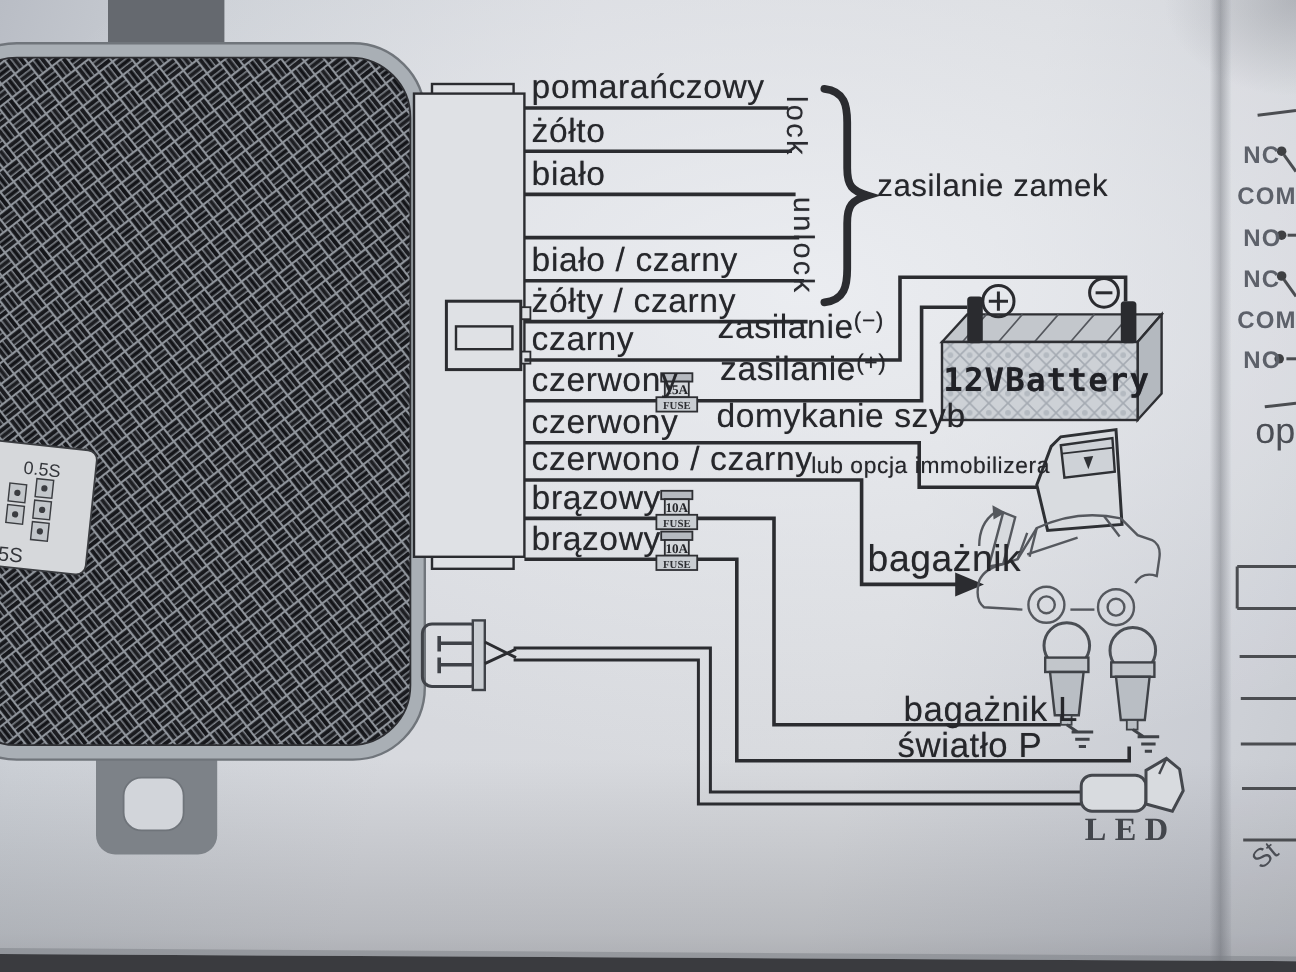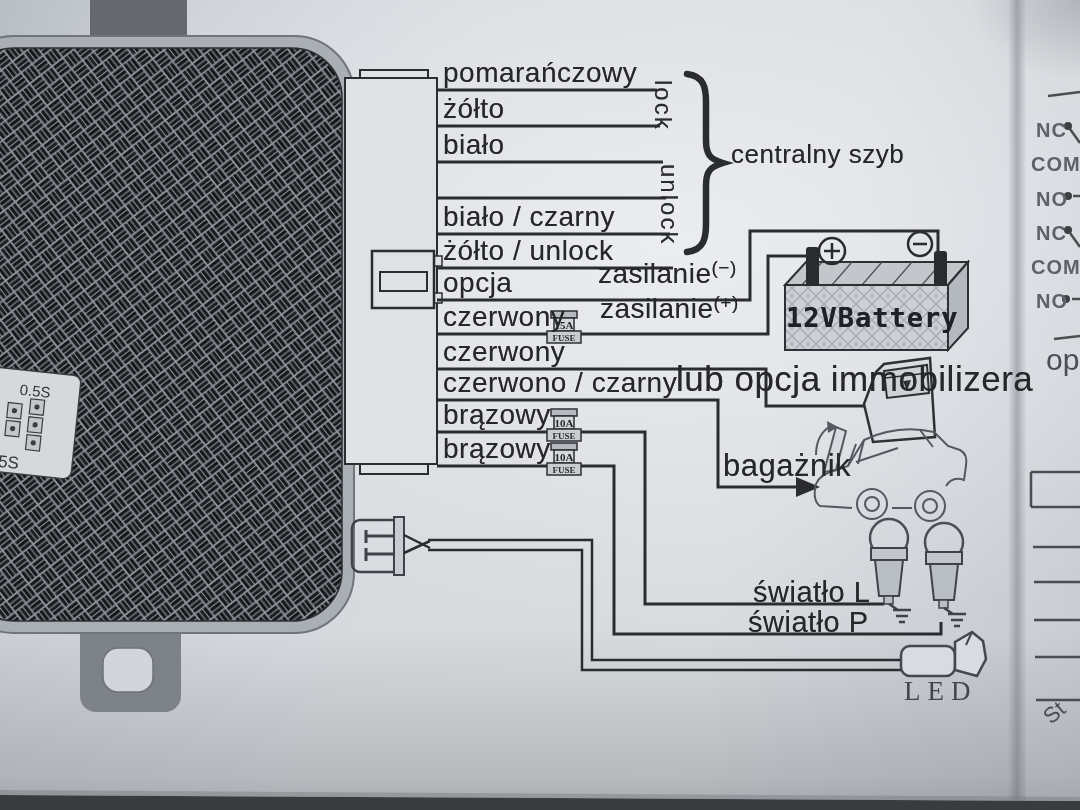--- a/index.html
+++ b/index.html
@@ -22,21 +22,21 @@
     letter-spacing:2px;text-shadow:0 0 0.6px rgba(40,40,46,0.5);
   }
   .pin{position:absolute;font-size:20px;font-weight:bold;color:#5d616a;letter-spacing:1px;}
   .batt{
     position:absolute;left:786px;top:302px;width:162px;
     font-family:"DejaVu Sans Mono",monospace;font-weight:bold;font-size:27px;
     color:#202126;letter-spacing:1px;text-shadow:0 0 0.6px rgba(30,30,36,0.6);
   }
   .led{
     position:absolute;left:904px;top:676px;font-family:"Liberation Serif",serif;
-    font-weight:normal;font-size:27px;letter-spacing:7px;color:#43464c;
+    font-weight:bold;font-size:27px;letter-spacing:7px;color:#43464c;
   }
   .frag{position:absolute;color:#4b4e55;}
 </style>
 </head>
 <body>
 
 <div class="photo">
 
 <svg class="layer" width="1080" height="810" viewBox="0 0 1080 810">
   <defs>
@@ -240,38 +240,39 @@
   <rect x="970" y="0" width="110" height="80" fill="url(#cornerShade)"></rect>
 
   <polygon points="0,795 1080,801 1080,810 0,810" fill="#3a3b3f"></polygon>
   <polygon points="0,790 1080,797 1080,801 0,795" fill="#7c7f85" opacity="0.5"></polygon>
 </svg>
 
 <div class="lbl" style="left:443px;top:57px">pomarańczowy</div>
 <div class="lbl" style="left:443px;top:93px">żółto</div>
 <div class="lbl" style="left:443px;top:129px">biało</div>
 <div class="lbl" style="left:443px;top:201px">biało / czarny</div>
-<div class="lbl" style="left:443px;top:235px">żółto / unlock</div>
-<div class="lbl" style="left:443px;top:267px">opcja</div>
+<div class="lbl" style="left:443px;top:235px">żółty / czarny</div>
+<div class="lbl" style="left:443px;top:267px">czarny</div>
 <div class="lbl" style="left:443px;top:301px">czerwony</div>
 <div class="lbl" style="left:443px;top:336px">czerwony</div>
 <div class="lbl" style="left:443px;top:367px">czerwono / czarny</div>
 <div class="lbl" style="left:443px;top:399px">brązowy</div>
 <div class="lbl" style="left:443px;top:433px">brązowy</div>
 
 <div class="lbl" style="left:598px;top:257px"><span>zasilanie</span><sup>(−)</sup></div>
 <div class="lbl" style="left:600px;top:292px"><span>zasilanie</span><sup>(+)</sup></div>
-<div class="lbl" style="left:676px;top:359px;font-size:35px">lub opcja immobilizera</div>
+<div class="lbl" style="left:597px;top:331px">domykanie szyb</div>
+<div class="lbl" style="left:676px;top:378px;font-size:19px">lub opcja immobilizera</div>
 <div class="lbl" style="left:723px;top:448px;font-size:31px">bagażnik</div>
-<div class="lbl" style="left:753px;top:576px;font-size:29px">światło L</div>
+<div class="lbl" style="left:753px;top:576px;font-size:29px">bagażnik L</div>
 <div class="lbl" style="left:748px;top:606px;font-size:29px">światło P</div>
 
 <div class="vert" style="left:649px;top:80px">lock</div>
 <div class="vert" style="left:655px;top:164px">unlock</div>
-<div class="lbl" style="left:731px;top:139px;font-size:26px">centralny szyb</div>
+<div class="lbl" style="left:731px;top:139px;font-size:26px">zasilanie zamek</div>
 
 <div class="batt">12VBattery</div>
 <div class="led">LED</div>
 
 <div class="pin" style="left:1036px;top:119px">NC</div>
 <div class="pin" style="left:1031px;top:153px">COM</div>
 <div class="pin" style="left:1036px;top:188px">NO</div>
 <div class="pin" style="left:1036px;top:222px">NC</div>
 <div class="pin" style="left:1031px;top:256px">COM</div>
 <div class="pin" style="left:1036px;top:290px">NO</div>

